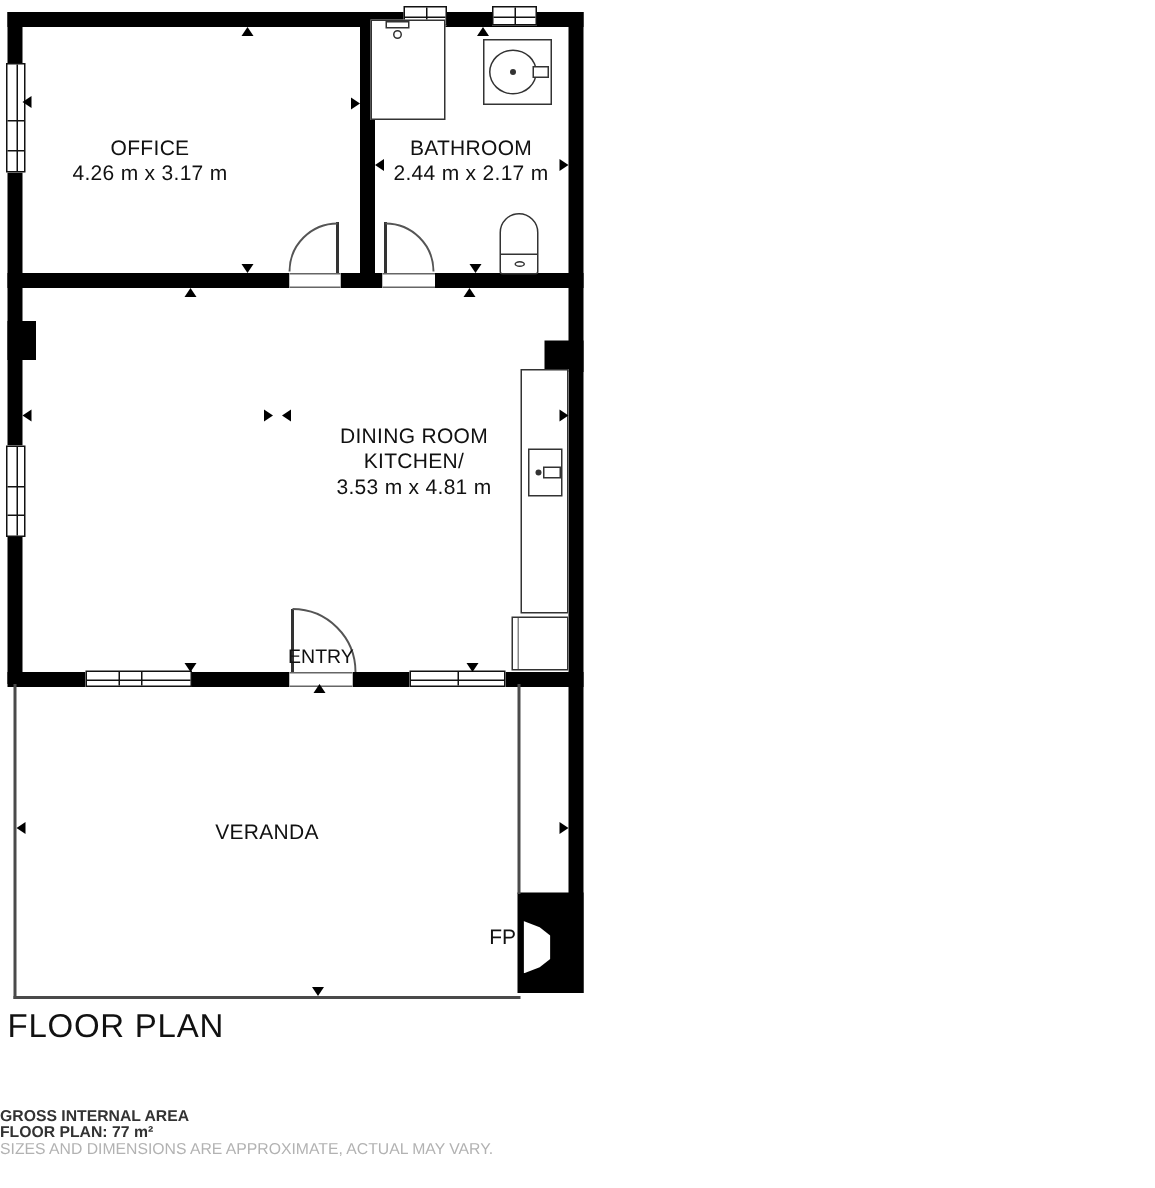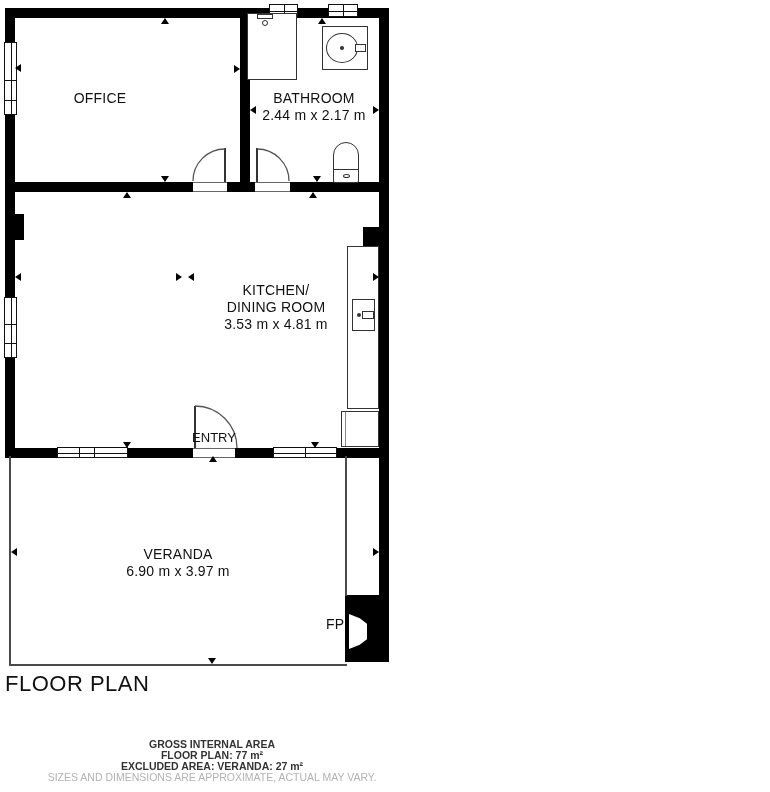--- a/index.html
+++ b/index.html
@@ -15,21 +15,21 @@
   .fixture{position:absolute;border:1.4px solid #333;box-sizing:border-box;background:#fff;}
   .thin{border-width:1px;}
   .tri{position:absolute;width:0;height:0;}
   .tri.up{border-left:4px solid transparent;border-right:4px solid transparent;border-bottom:6px solid #000;}
   .tri.down{border-left:4px solid transparent;border-right:4px solid transparent;border-top:6px solid #000;}
   .tri.left{border-top:4px solid transparent;border-bottom:4px solid transparent;border-right:6px solid #000;}
   .tri.right{border-top:4px solid transparent;border-bottom:4px solid transparent;border-left:6px solid #000;}
   .room-label{position:absolute;text-align:center;font-size:14px;line-height:17px;color:#111;letter-spacing:.2px;}
   .small-label{position:absolute;font-size:13px;color:#111;}
   .plan-title{position:absolute;left:5px;top:671px;font-size:22px;color:#111;letter-spacing:.5px;}
-  .footer{position:absolute;left:12px;top:739px;width:400px;text-align:center;font-size:10.5px;line-height:11px;}
+  .footer{position:absolute;left:0;top:739px;width:400px;font-size:10.5px;line-height:11px;}
   .footer .bold{font-weight:bold;color:#333;}
   .footer .gray{color:#b2b2b2;font-weight:normal;}
   .logo{position:absolute;left:577px;top:742px;display:flex;align-items:center;gap:9px;}
   .wordmark{font-size:28px;font-weight:bold;color:#111;letter-spacing:-0.5px;}
   svg.overlay{position:absolute;left:0;top:0;pointer-events:none;}
 </style>
 </head>
 <body>
 
 <div class="canvas">
@@ -142,41 +142,40 @@
   <div class="tri right" style="left:373px;top:273px;"></div>
   <div class="tri down" style="left:123px;top:442px;"></div>
   <div class="tri down" style="left:311px;top:442px;"></div>
   <div class="tri up" style="left:209px;top:456px;"></div>
   <div class="tri left" style="left:11px;top:548px;"></div>
   <div class="tri right" style="left:373px;top:548px;"></div>
   <div class="tri down" style="left:208px;top:658px;"></div>
 
   <div class="room-label" style="left:20px;top:90px;width:160px;">
     <div>OFFICE</div>
+    <div>4.26 m x 3.17 m</div>
   </div>
   <div class="room-label" style="left:244px;top:90px;width:140px;">
     <div>BATHROOM</div>
     <div>2.44 m x 2.17 m</div>
   </div>
   <div class="room-label" style="left:196px;top:282px;width:160px;">
+    <div>DINING ROOM</div>
     <div>KITCHEN/</div>
-    <div>DINING ROOM</div>
     <div>3.53 m x 4.81 m</div>
   </div>
   <div class="room-label" style="left:98px;top:546px;width:160px;">
     <div>VERANDA</div>
-    <div>6.90 m x 3.97 m</div>
   </div>
 
   <div class="small-label" style="left:191px;top:430px;width:46px;text-align:center;">ENTRY</div>
   <div class="small-label" style="left:322px;top:616px;width:22px;text-align:right;font-size:14px;">FP</div>
 
   <div class="plan-title">FLOOR PLAN</div>
 
   <div class="footer">
     <div class="bold">GROSS INTERNAL AREA</div>
     <div class="bold">FLOOR PLAN: 77 m²</div>
-    <div class="bold">EXCLUDED AREA: VERANDA: 27 m²</div>
     <div class="gray">SIZES AND DIMENSIONS ARE APPROXIMATE, ACTUAL MAY VARY.</div>
   </div>
 
 
 </div>
 
 </body></html>

